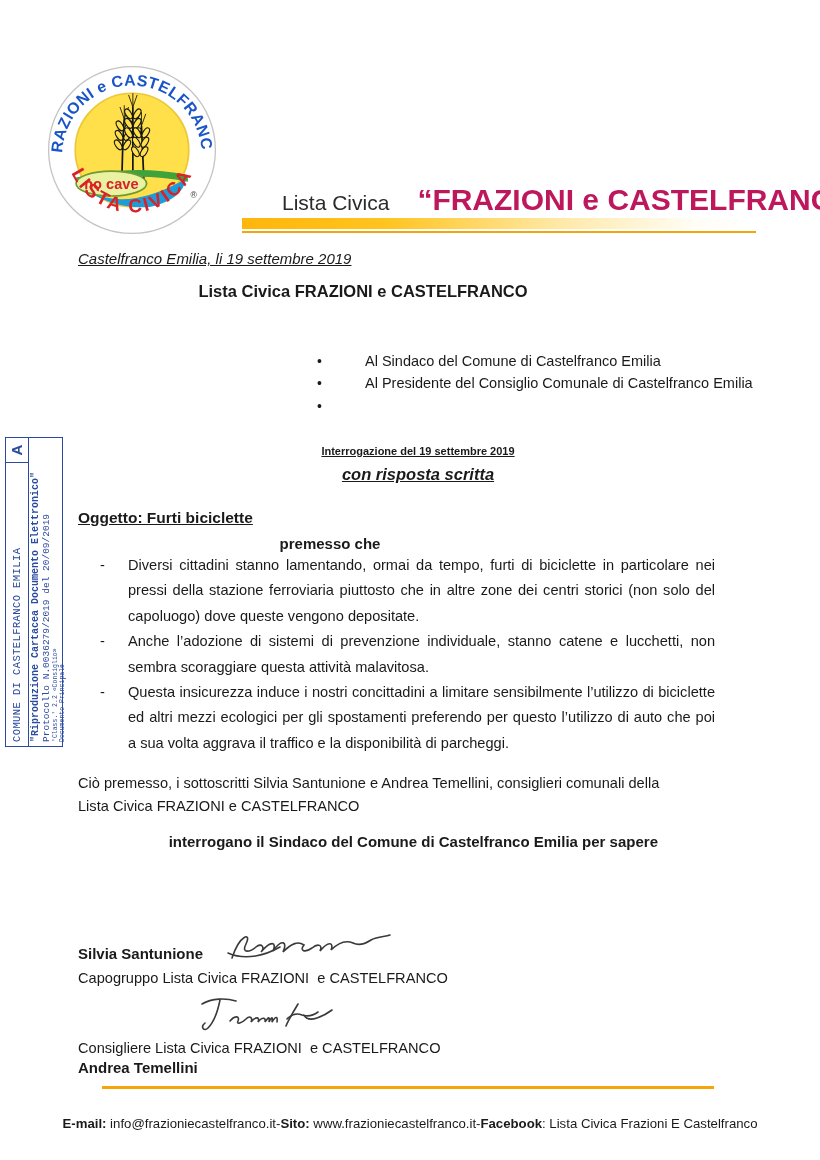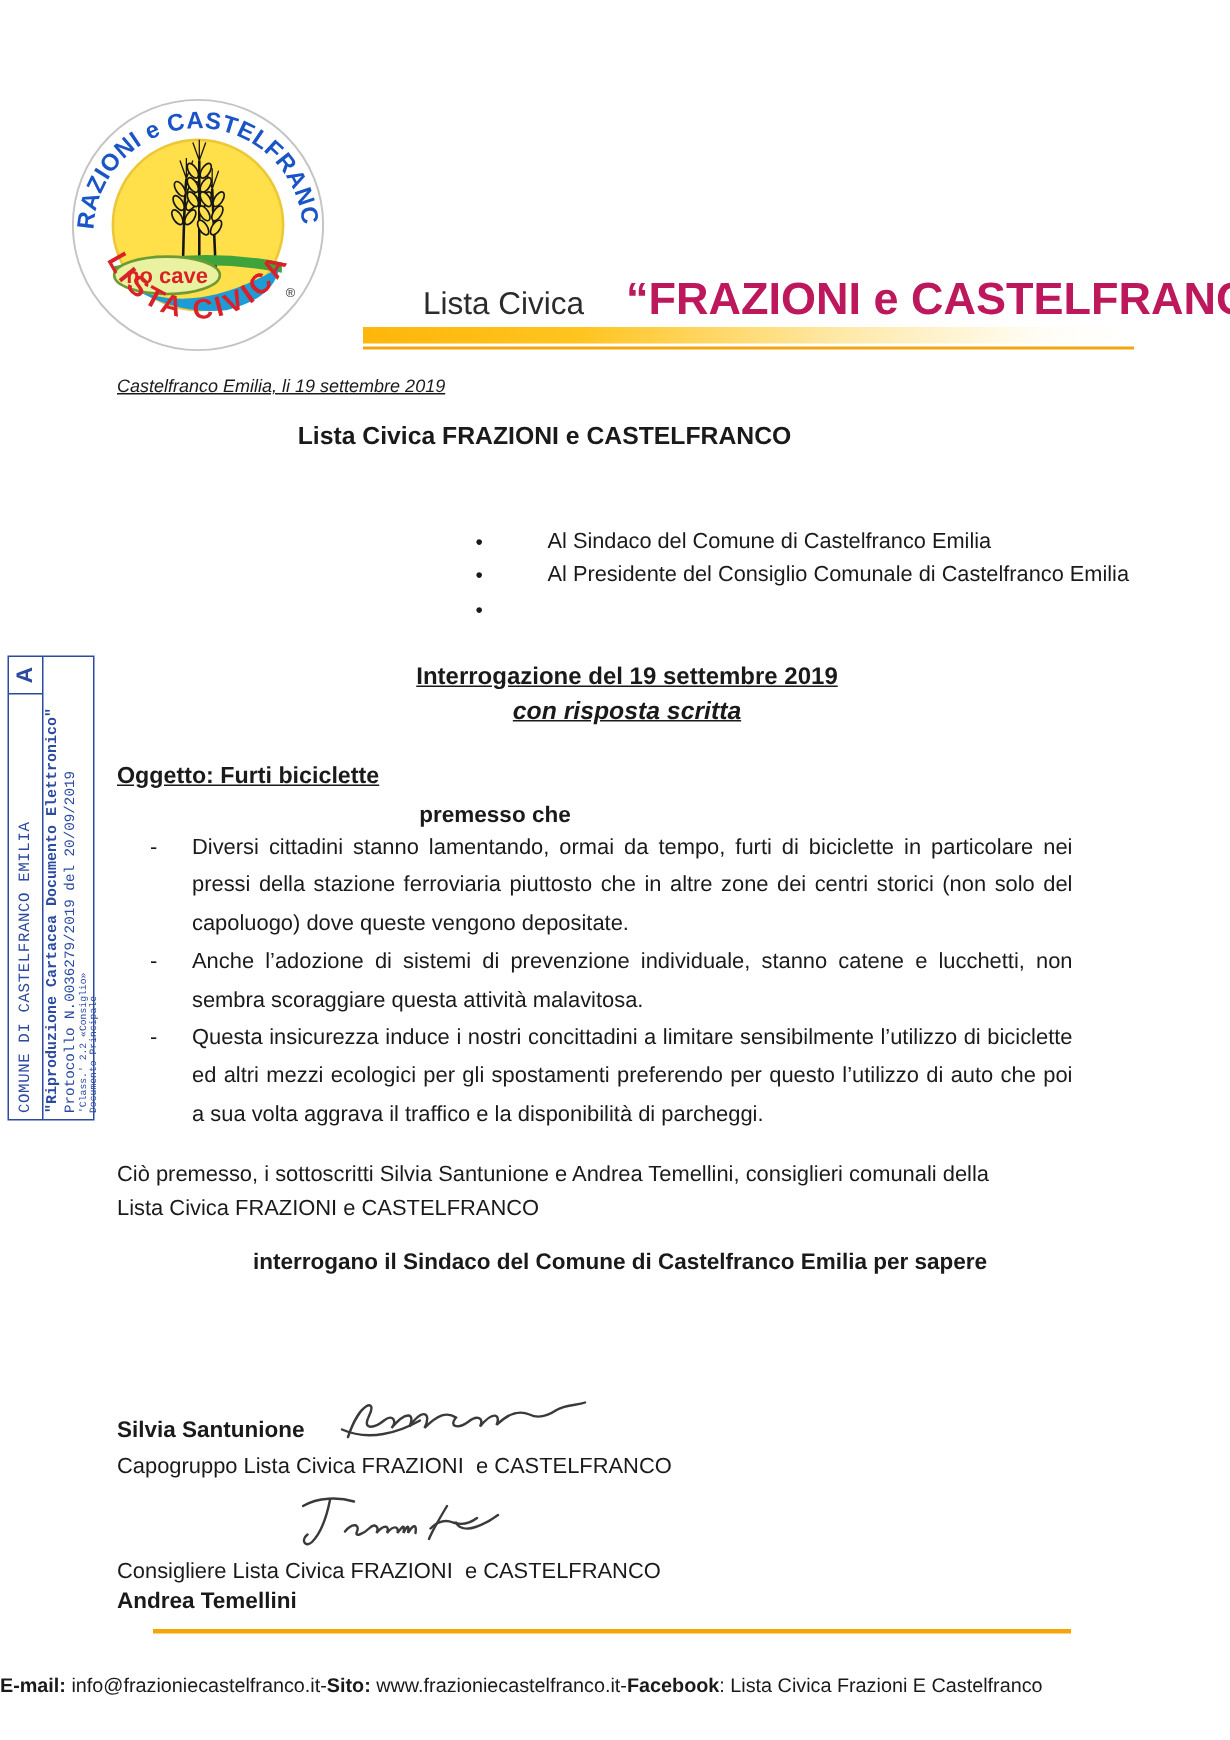--- a/index.html
+++ b/index.html
@@ -25,27 +25,27 @@
   .stamp-row1{display:flex;border-bottom:1px solid #2b4aa0;height:23px;}
   .stamp-org{flex:1;font-size:10.5px;line-height:22px;padding-left:4px;letter-spacing:.4px;white-space:nowrap;}
   .stamp-a{width:24px;border-left:1px solid #2b4aa0;font-weight:bold;font-size:15px;text-align:center;
            line-height:22px;font-family:"Liberation Sans",sans-serif;}
   .stamp-row2{flex:1;padding:1px 4px;display:flex;flex-direction:column;justify-content:center;}
   .stamp-repro{font-size:10px;font-weight:bold;white-space:nowrap;}
   .stamp-proto{font-size:9.5px;white-space:nowrap;}
   .stamp-small{font-size:6.5px;white-space:nowrap;}
 
   
-  .dateline{position:absolute;left:78px;top:250px;font-size:12px;font-style:italic;text-decoration:underline;}
+  .dateline{position:absolute;left:78px;top:250px;font-size:15px;font-style:italic;text-decoration:underline;}
   .sender-title{position:absolute;left:0;top:282px;width:726px;text-align:center;font-weight:bold;font-size:16.5px;}
   .recipients{position:absolute;left:317px;top:350px;}
   .recipients .row{display:flex;line-height:22.4px;font-size:14.5px;}
   .recipients .bullet{width:48px;font-size:14px;}
   .headings{position:absolute;left:100px;top:440px;width:636px;text-align:center;line-height:23px;}
-  .headings .h1{font-weight:bold;font-size:16px;text-decoration:underline;}
+  .headings .h1{font-weight:bold;font-size:11px;text-decoration:underline;}
   .headings .h2{font-weight:bold;font-style:italic;font-size:16.5px;text-decoration:underline;}
   .subject{position:absolute;left:78px;top:509px;font-weight:bold;font-size:15.5px;text-decoration:underline;}
   .premise-intro{position:absolute;left:0;top:535px;width:660px;text-align:center;font-weight:bold;font-size:15px;}
   .dashlist{position:absolute;left:100px;top:553px;width:615px;font-size:14.6px;line-height:25.4px;}
   .ditem{display:flex;}
   .dash{width:28px;}
   .dtext{flex:1;text-align:justify;}
   .closing{position:absolute;left:78px;top:772px;font-size:14.6px;line-height:23px;}
   .request{position:absolute;left:0;top:833px;width:658px;text-align:right;font-weight:bold;font-size:15px;}
   .question{position:absolute;left:78px;top:878px;font-size:14.6px;line-height:23px;}
@@ -54,21 +54,21 @@
   .sig-name1{position:absolute;left:78px;top:945px;font-weight:bold;font-size:15px;}
   .sig-role1{position:absolute;left:78px;top:970px;font-size:14.6px;white-space:pre-wrap;}
   .sig-name2{position:absolute;left:78px;top:1015px;font-weight:bold;font-size:15px;margin-top:44px;}
   .sig-role2{position:absolute;left:78px;top:1040px;font-size:14.6px;white-space:pre-wrap;}
   .sig-svg1{position:absolute;left:222px;top:926px;}
   .sig-svg2{position:absolute;left:196px;top:994px;}
 
   
   .footer-rule{position:absolute;left:102px;top:1086px;width:612px;border-top:3px solid #f5a50a;}
   .footer-l1{position:absolute;left:0;top:1094px;width:820px;text-align:center;font-size:13.2px;}
-  .footer-l2{position:absolute;left:0;top:1116px;width:820px;text-align:left;font-size:13.2px;}
+  .footer-l2{position:absolute;left:0;top:1116px;width:820px;text-align:center;font-size:13.2px;}
   .b{font-weight:bold;}
 </style>
 </head>
 <body>
 
 <div class="page">
 
   <svg class="logo" viewBox="0 0 200 200">
     <circle cx="100" cy="100" r="97" fill="#ffffff" stroke="#c4c4c4" stroke-width="1.5"></circle>
     <circle cx="100" cy="100" r="66" fill="#FFE04A" stroke="#edc737" stroke-width="2"></circle>

